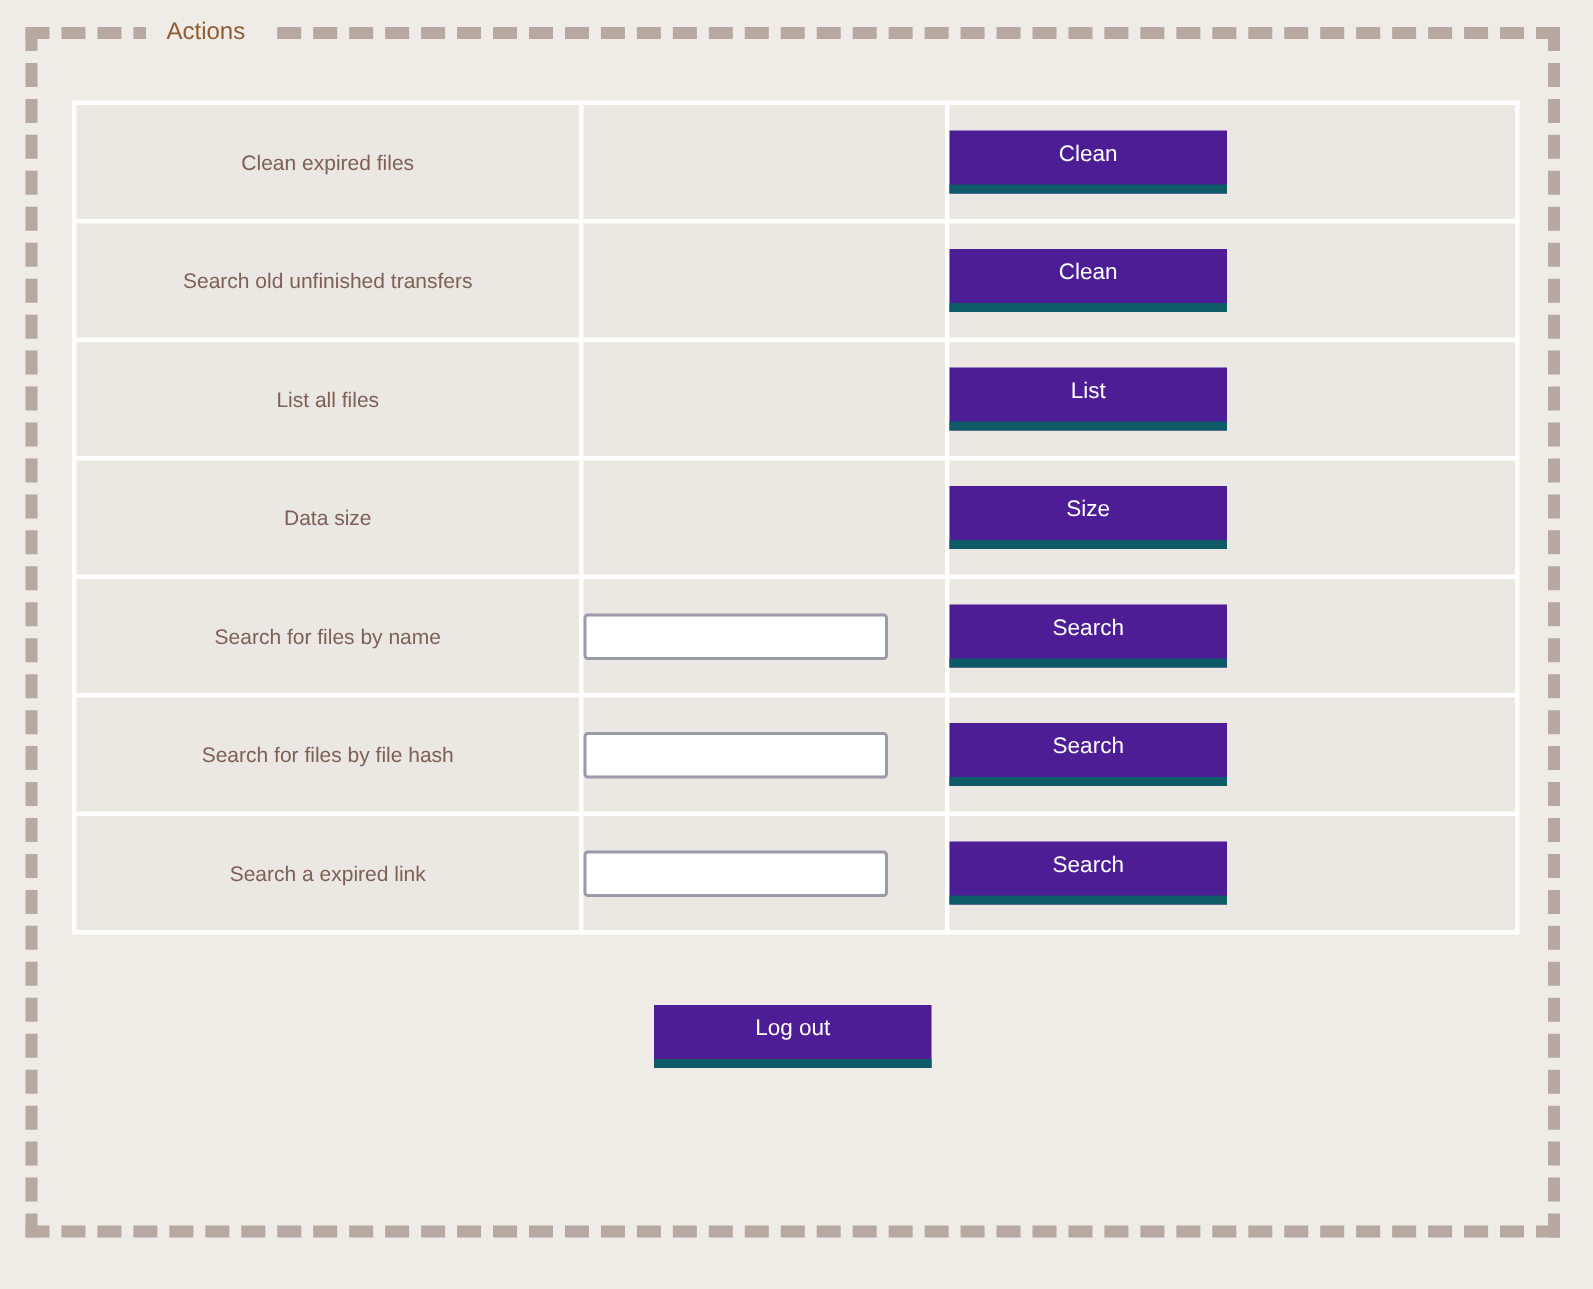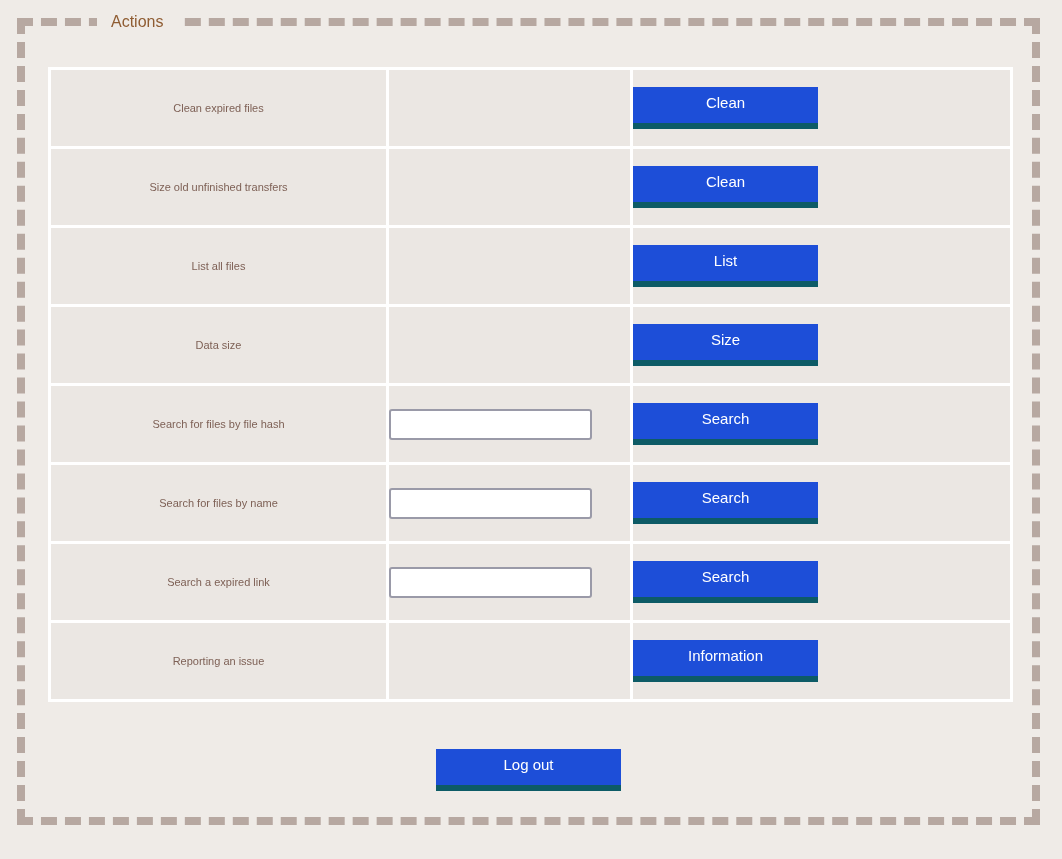--- a/index.html
+++ b/index.html
@@ -37,30 +37,30 @@
     height: 79px;
     vertical-align: middle;
     padding: 0;
   }
   col.c1 { width: 338px; }
   col.c2 { width: 244px; }
   col.c3 { width: 380px; }
   td.label-cell {
     text-align: center;
     color: #7e6156;
-    font-size: 11px;
+    font-size: 14px;
   }
   td.input-cell { padding-left: 15px; }
   td.button-cell { padding-left: 24px; }
   .action-btn {
     display: inline-block;
     width: 185px;
     height: 42px;
     padding: 0 0 6px 0;
-    background: #1d4ed8;
+    background: #4c1d95;
     border: none;
     border-bottom: 6px solid #0d5b66;
     color: #ffffff;
     font-size: 15px;
     font-family: "Liberation Sans", sans-serif;
     cursor: pointer;
     border-radius: 0;
   }
   input.row-input {
     width: 203px;
@@ -93,21 +93,21 @@
     <tbody>
         <tr>
       <td class="label-cell">Clean expired files</td>
       <td class="input-cell"></td>
       <td class="button-cell">
         <button class="action-btn">Clean</button>
       </td>
     </tr>
 
     <tr>
-      <td class="label-cell">Size old unfinished transfers</td>
+      <td class="label-cell">Search old unfinished transfers</td>
       <td class="input-cell"></td>
       <td class="button-cell">
         <button class="action-btn">Clean</button>
       </td>
     </tr>
 
     <tr>
       <td class="label-cell">List all files</td>
       <td class="input-cell"></td>
       <td class="button-cell">
@@ -117,55 +117,48 @@
 
     <tr>
       <td class="label-cell">Data size</td>
       <td class="input-cell"></td>
       <td class="button-cell">
         <button class="action-btn">Size</button>
       </td>
     </tr>
 
     <tr>
-      <td class="label-cell">Search for files by file hash</td>
+      <td class="label-cell">Search for files by name</td>
       <td class="input-cell">
         <input class="row-input" type="text" value="" style="">
       </td>
       <td class="button-cell">
         <button class="action-btn">Search</button>
       </td>
     </tr>
 
     <tr>
-      <td class="label-cell">Search for files by name</td>
+      <td class="label-cell">Search for files by file hash</td>
       <td class="input-cell">
         <input class="row-input" type="text" value="" style="">
       </td>
       <td class="button-cell">
         <button class="action-btn">Search</button>
       </td>
     </tr>
 
     <tr>
       <td class="label-cell">Search a expired link</td>
       <td class="input-cell">
         <input class="row-input" type="text" value="" style="">
       </td>
       <td class="button-cell">
         <button class="action-btn">Search</button>
       </td>
     </tr>
 
-    <tr>
-      <td class="label-cell">Reporting an issue</td>
-      <td class="input-cell"></td>
-      <td class="button-cell">
-        <button class="action-btn">Information</button>
-      </td>
-    </tr>
   </tbody>
     </table>
 
   <div class="logout-row">
     <button class="action-btn">Log out</button>
   </div>
 </fieldset>
 
 </body></html>

